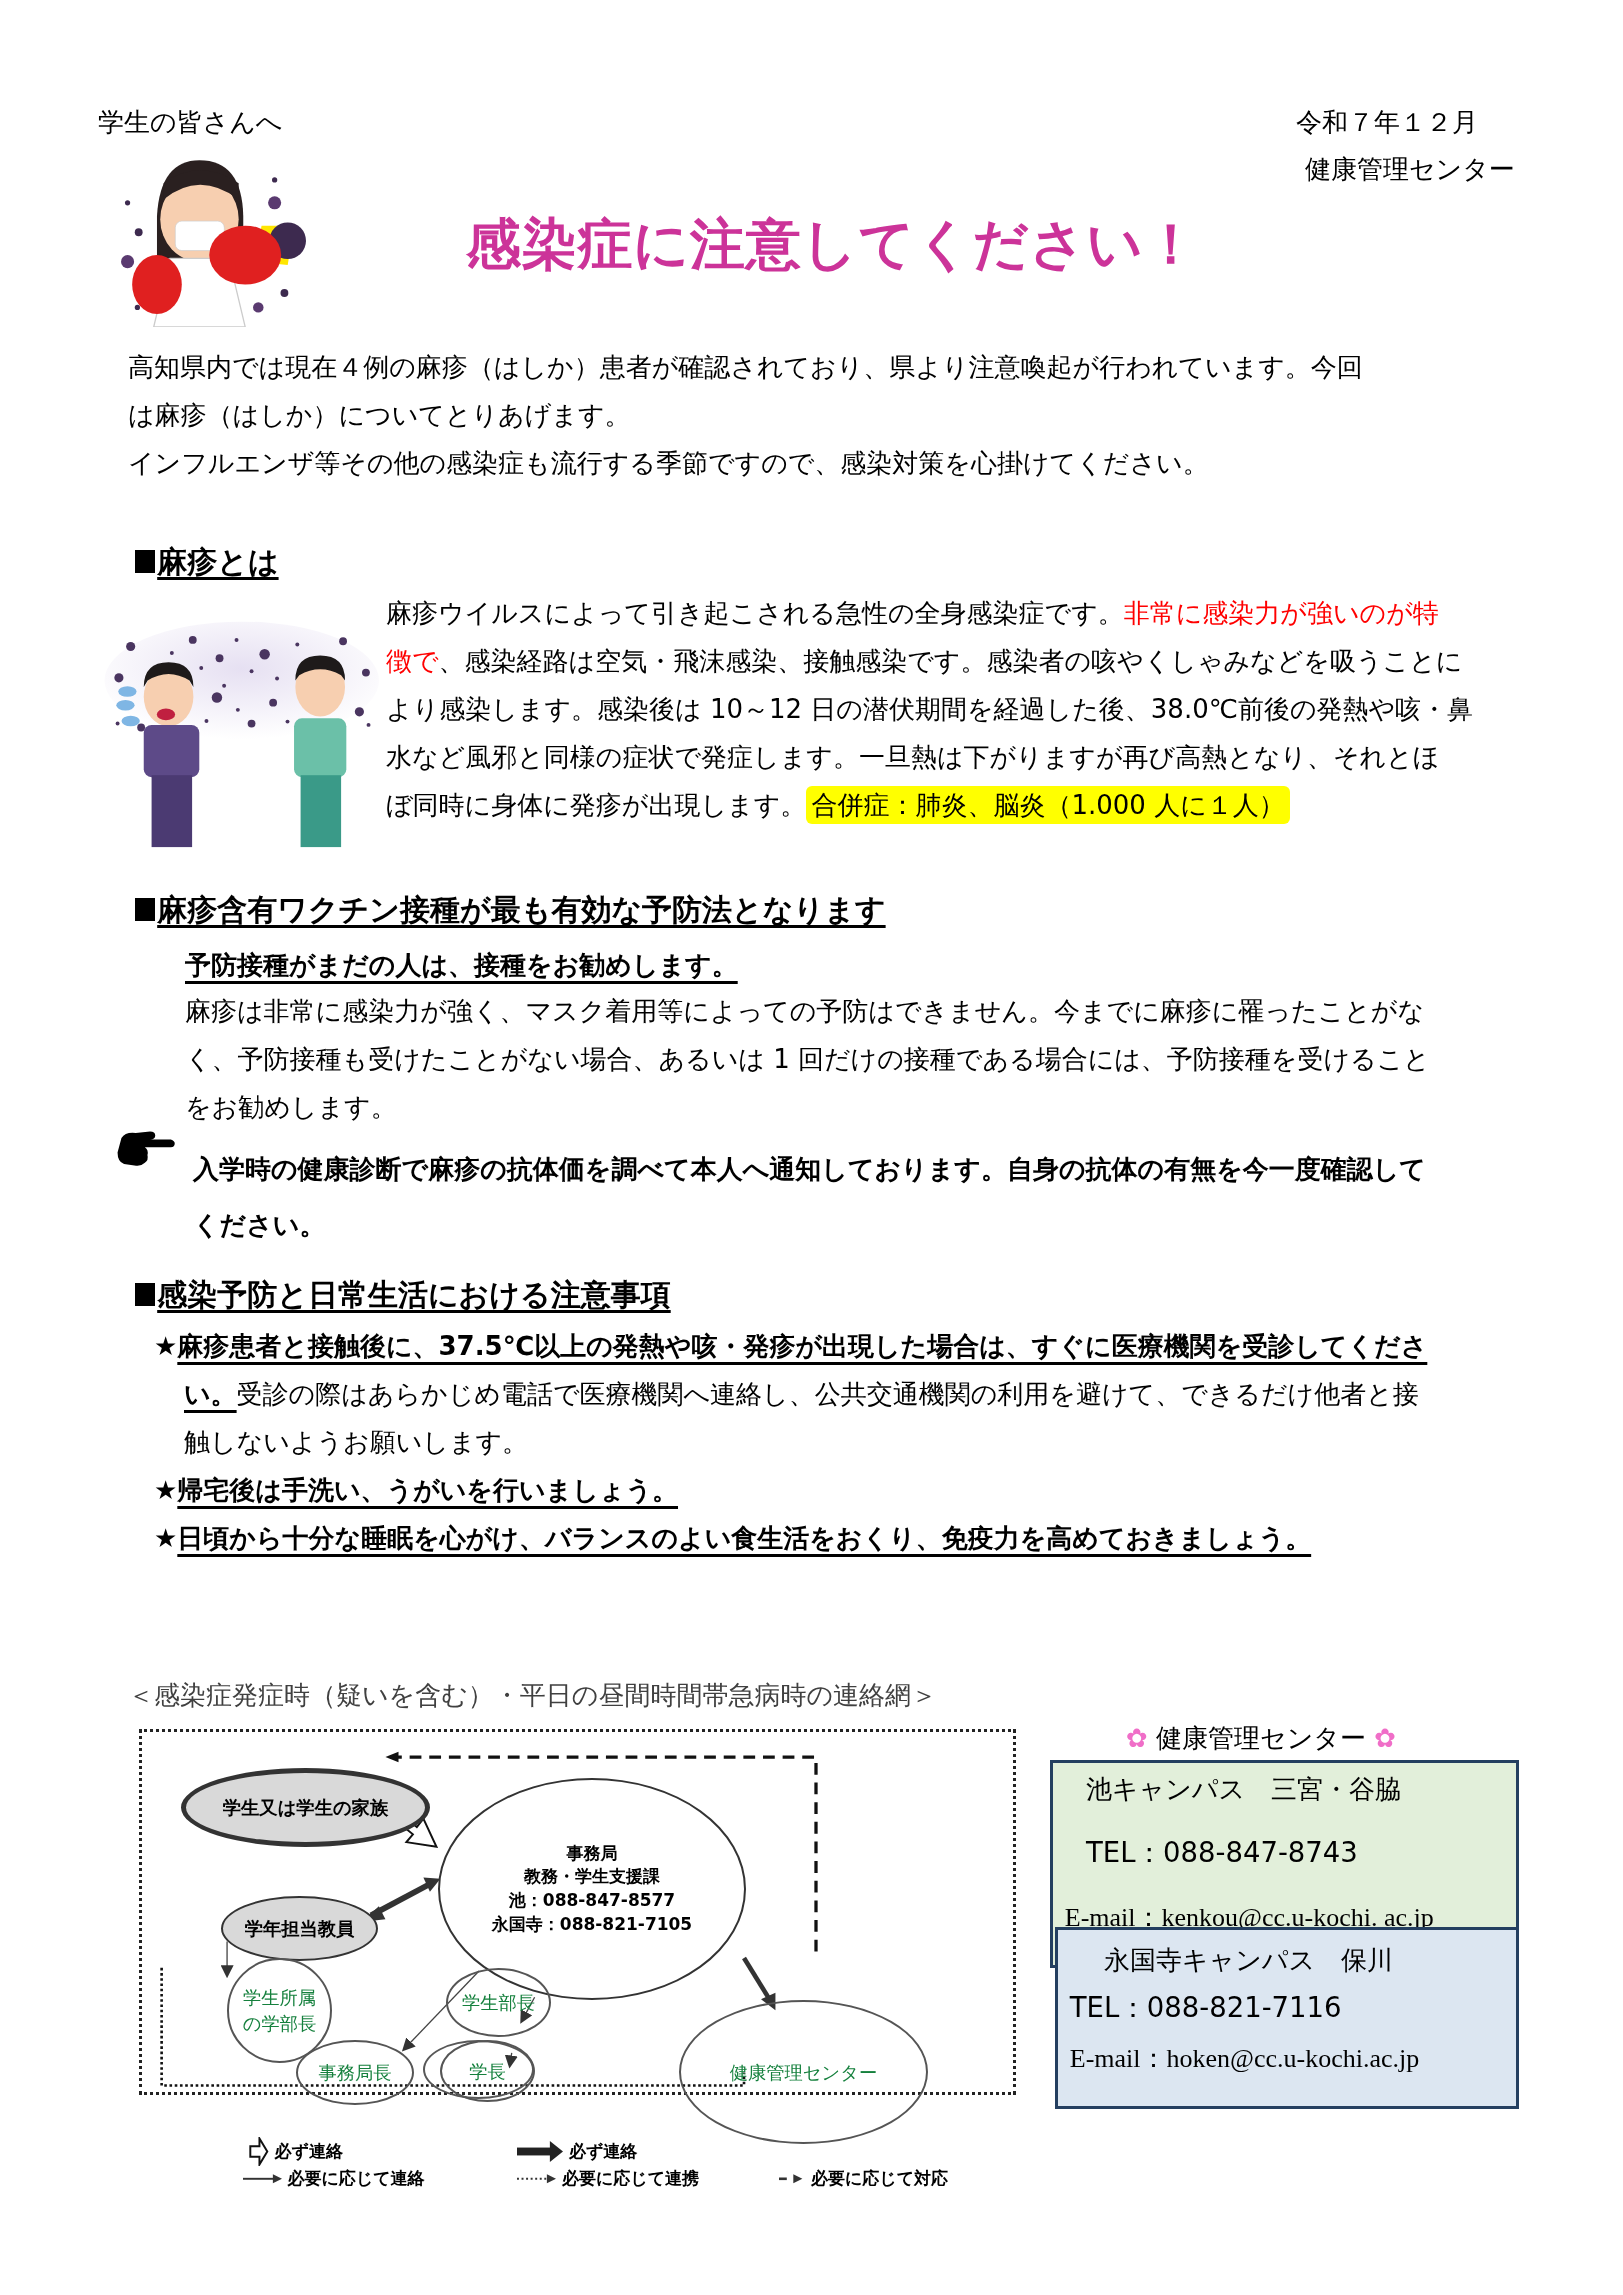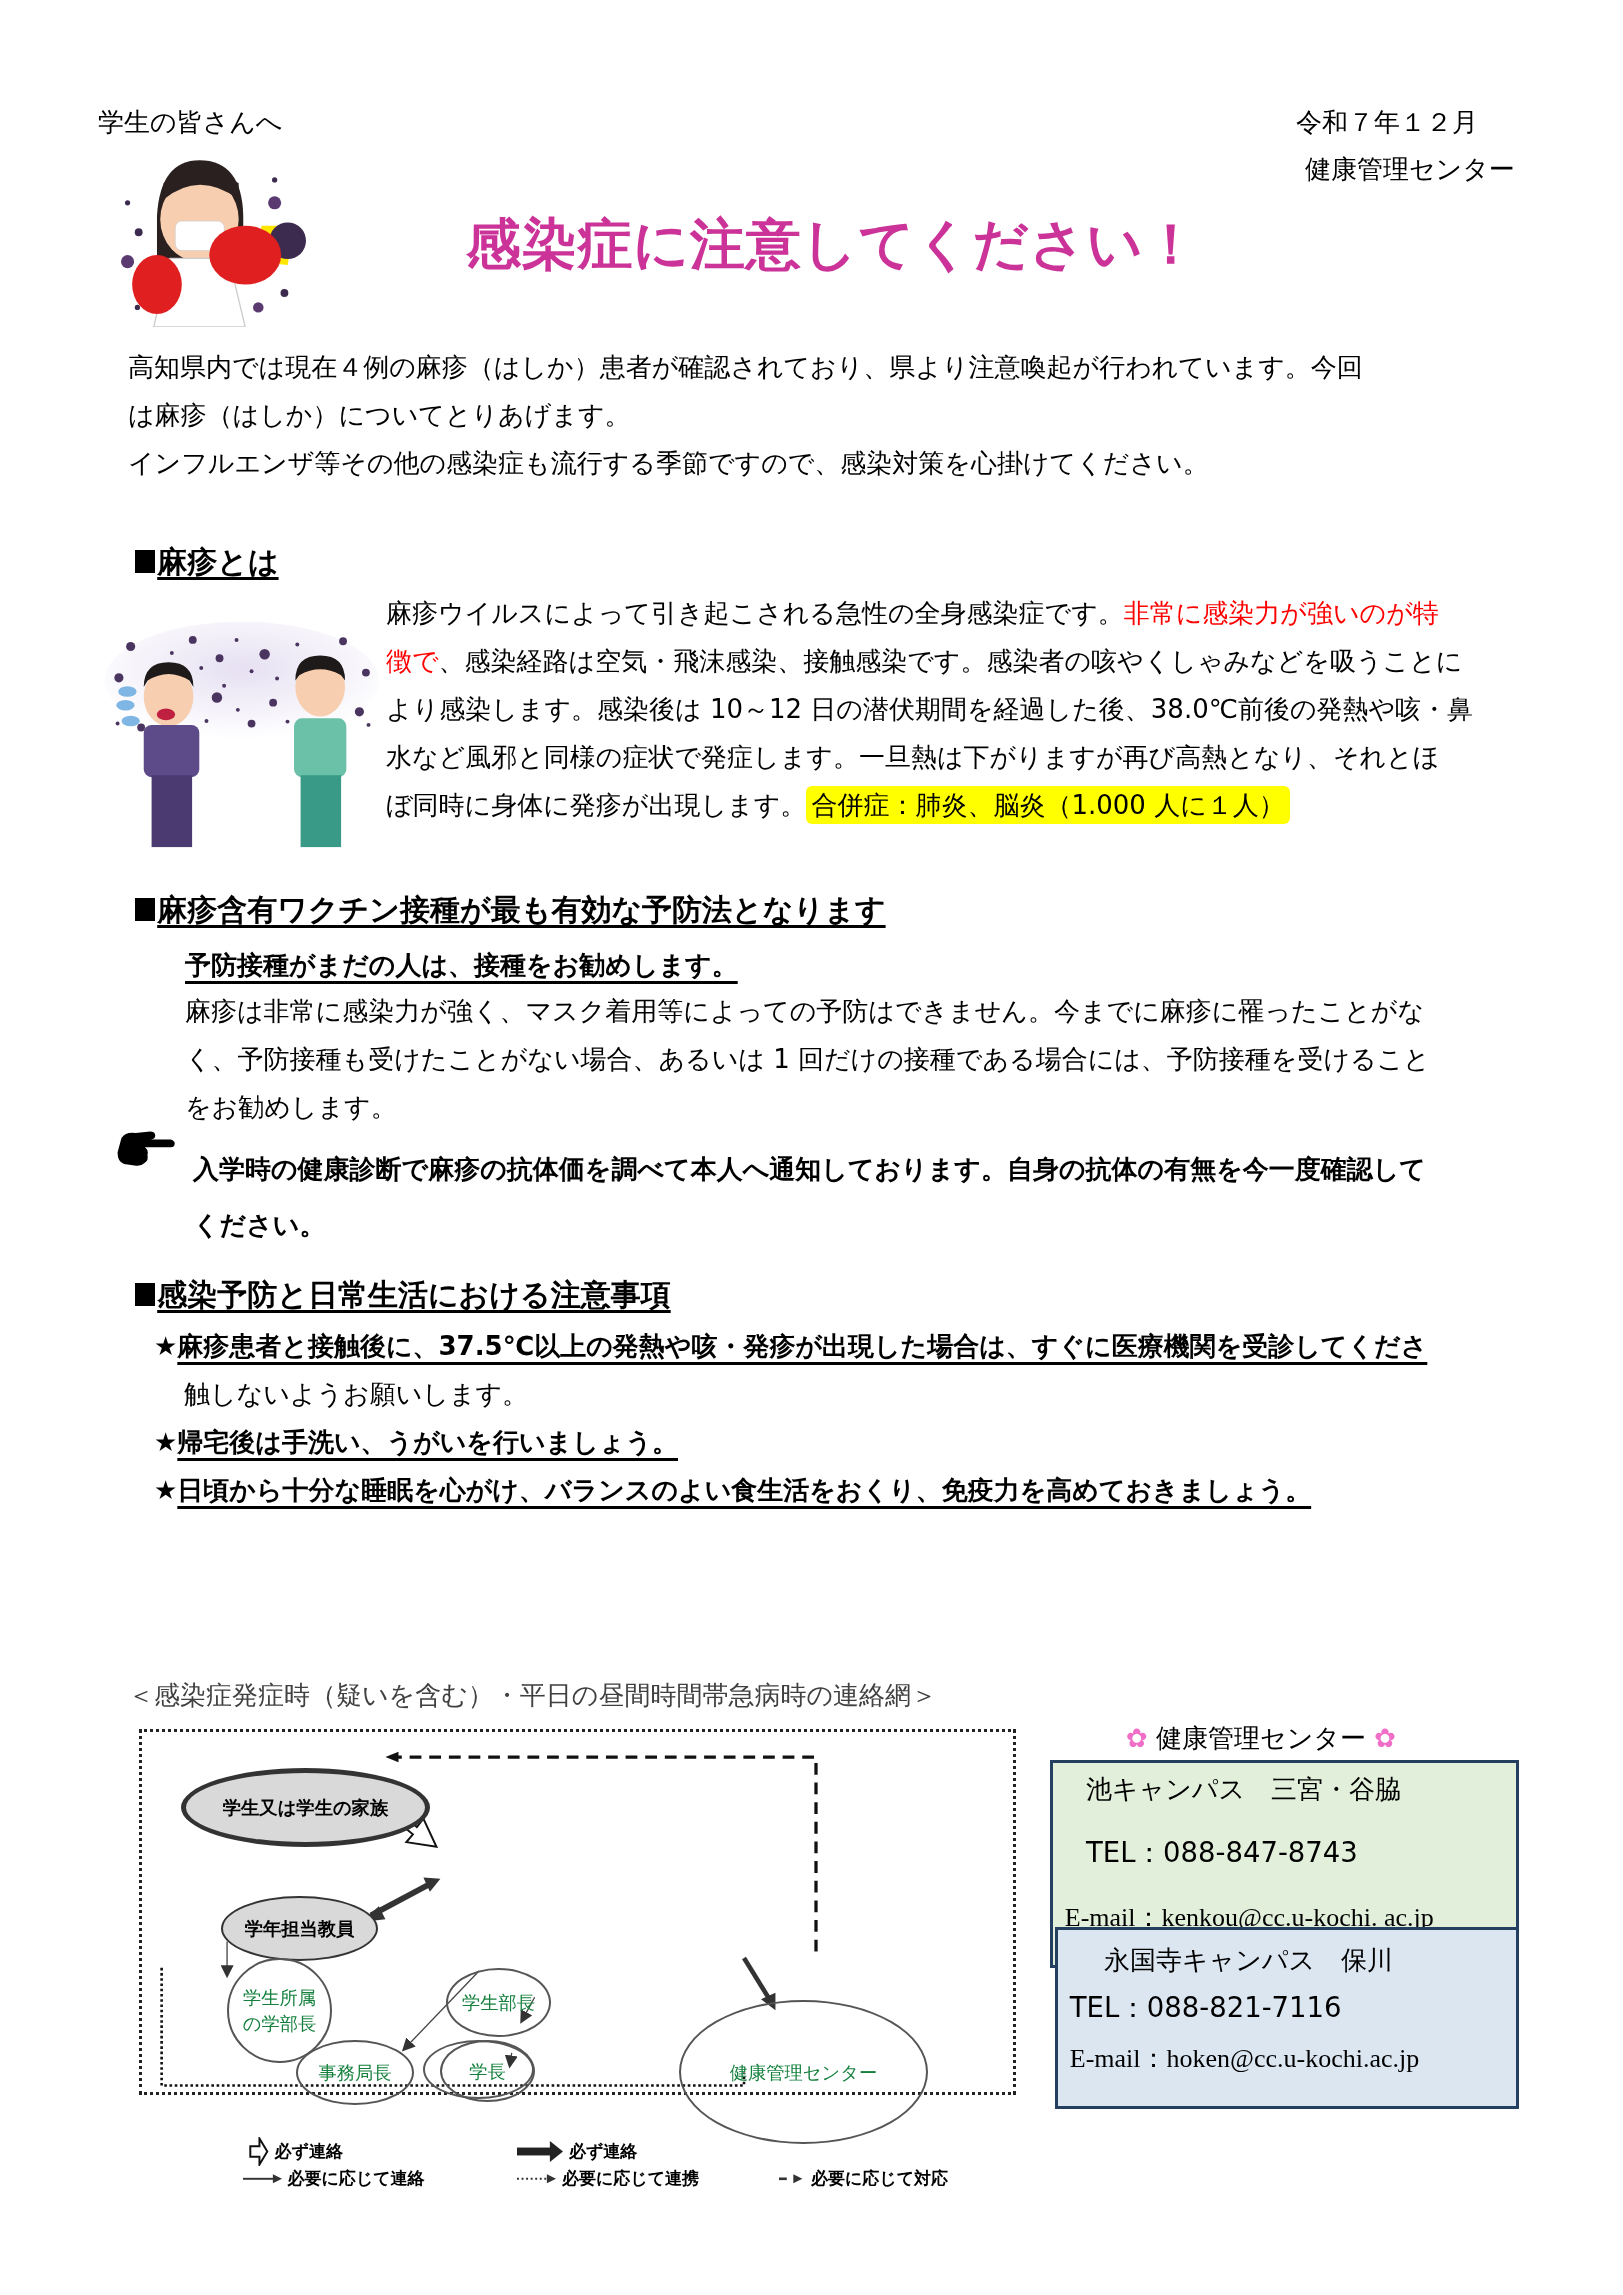--- a/index.html
+++ b/index.html
@@ -164,20 +164,21 @@
 <div class="abs note">
   <p>入学時の健康診断で麻疹の抗体価を調べて本人へ通知しております。自身の抗体の有無を今一度確認して</p>
   <p>ください。</p>
 </div>
 
 <div class="abs sec-head" style="left:135px;top:1275px;">
   <span class="sq"></span><span class="u">感染予防と日常生活における注意事項</span>
 </div>
 <div class="abs prev-list">
   <p class="b"><span>★</span><span class="ul">麻疹患者と接触後に、37.5℃以上の発熱や咳・発疹が出現した場合は、すぐに医療機関を受診してくださ</span></p>
+  <p class="ind"><span class="b ul">い。</span><span>受診の際はあらかじめ電話で医療機関へ連絡し、公共交通機関の利用を避けて、できるだけ他者と接</span></p>
   <p class="ind">触しないようお願いします。</p>
   <p class="b"><span>★</span><span class="ul">帰宅後は手洗い、うがいを行いましょう。</span></p>
   <p class="b"><span>★</span><span class="ul">日頃から十分な睡眠を心がけ、バランスのよい食生活をおくり、免疫力を高めておきましょう。</span></p>
 </div>
 
 <div class="abs netcap">＜感染症発症時（疑いを含む）・平日の昼間時間帯急病時の連絡網＞</div>
 
 <div class="abs diagram">
   <svg class="abs" style="left:0;top:0;" width="869" height="359" viewBox="0 0 1328 548">
     <defs>
@@ -204,20 +205,26 @@
     <line x1="565" y1="490" x2="562" y2="510" stroke="#444" stroke-width="2" marker-end="url(#ah)"></line>
 
     <path d="M30 360 L30 540 L920 540 L920 520" fill="none" stroke="#111" stroke-width="4" stroke-dasharray="4 4"></path>
   </svg>
   <div class="node gray thick" style="left:39px;top:36px;width:249px;height:79px;">
       <span>学生又は学生の家族</span>
     </div>
   <div class="node gray" style="left:79px;top:164px;width:157px;height:65px;">
       <span>学年担当教員</span>
     </div>
+  <div class="node main" style="left:296px;top:46px;width:308px;height:222px;">
+    <span>事務局</span>
+    <span>教務・学生支援課</span>
+    <span>池：088-847-8577</span>
+    <span>永国寺：088-821-7105</span>
+  </div>
   <div class="node light" style="left:85px;top:226px;width:105px;height:105px;flex-direction:column;line-height:26px;">
     <span>学生所属</span>
     <span>の学部長</span>
   </div>
   <div class="node light" style="left:304px;top:236px;width:105px;height:69px;">
       <span>学生部長</span>
     </div>
   <div class="node light" style="left:281px;top:308px;width:111px;height:59px;opacity:0.98;"></div>
   <div class="node light" style="left:154px;top:308px;width:118px;height:65px;">
       <span>事務局長</span>

